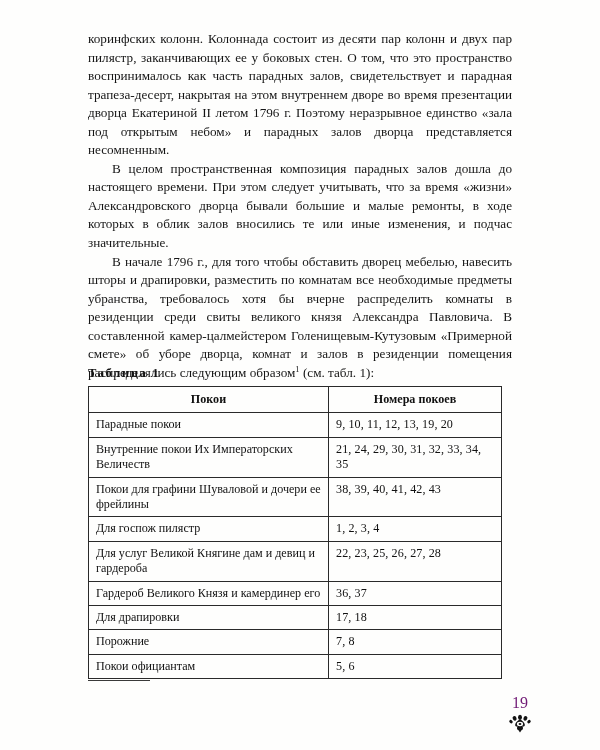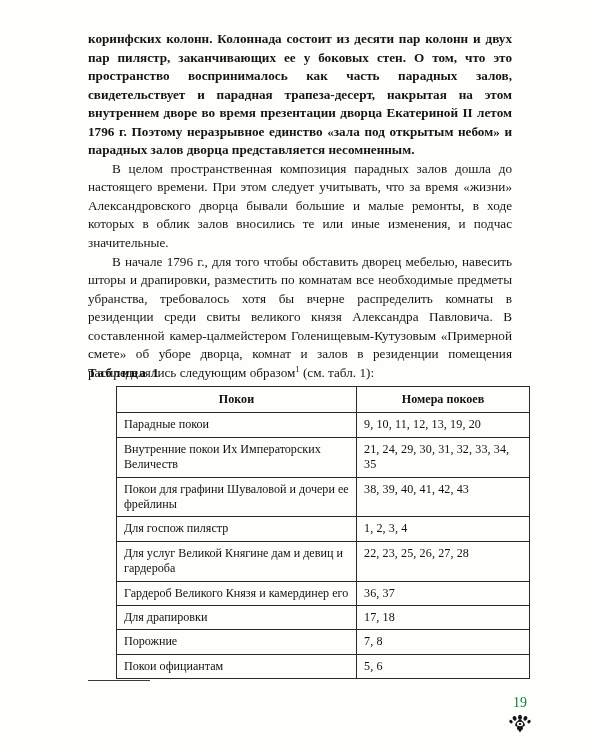--- a/index.html
+++ b/index.html
@@ -38,21 +38,20 @@
     text-justify: inter-word;
     font-size: 13.2px;
     line-height: 18.55px;
     text-indent: 24px;
     hyphens: manual;
     -webkit-hyphens: manual;
   }
 
   p.para.first {
     text-indent: 0;
-    font-weight: bold;
   }
 
   sup.fnref {
     font-size: 8.5px;
     vertical-align: super;
     line-height: 0;
   }
 
   
   .table-caption {
@@ -71,21 +70,20 @@
     position: absolute;
     left: 88px;
     top: 386px;
     width: 413px;
   }
 
   table.rooms {
     border-collapse: collapse;
     width: 413px;
     table-layout: fixed;
-    margin-left: 28px;
   }
 
   table.rooms td, table.rooms th {
     border: 1px solid #2a2a2a;
     padding: 4px 7px 4px 7px;
     font-size: 12.1px;
     line-height: 15.4px;
     vertical-align: top;
     color: #111;
   }
@@ -137,22 +135,22 @@
   
   .folio {
     position: absolute;
     left: 492px;
     top: 694px;
     width: 56px;
     text-align: center;
   }
 
   .folio-num {
-    font-size: 14px;
-    color: #15803d;
+    font-size: 16px;
+    color: #701a75;
     line-height: 17px;
   }
 
   .ornament {
     margin-top: 1px;
     display: flex;
     justify-content: center;
     align-items: center;
     height: 22px;
   }

